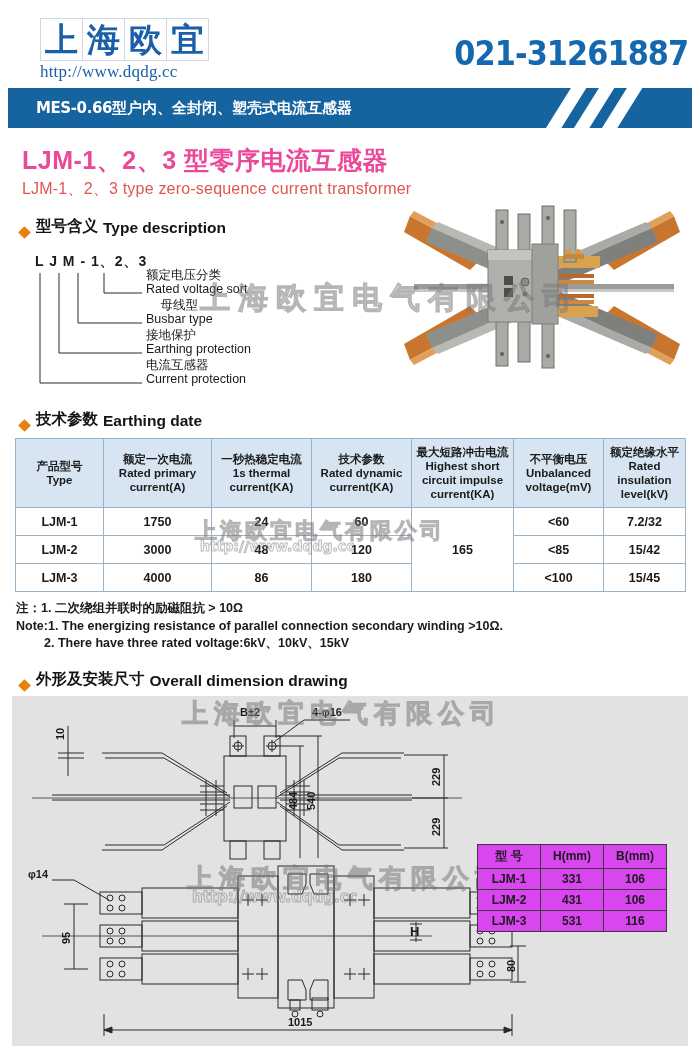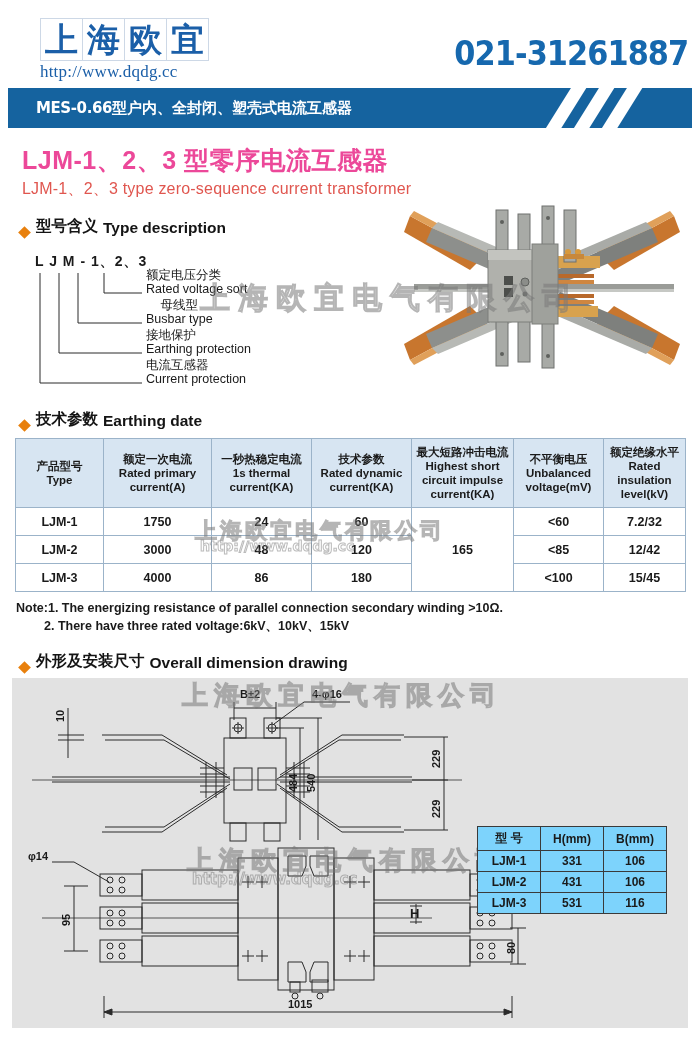--- a/index.html
+++ b/index.html
@@ -98,21 +98,21 @@
   
   .notes{margin:8px 0 0 16px;font-size:12.5px;line-height:17.5px;font-weight:bold;}
   .notes .ind{padding-left:28px;}
 
   
   .dimpanel{
     position:relative;margin:6px 12px 4px 12px;height:350px;background:#e2e2e2;
   }
   .dimtbl{
     position:absolute;left:465px;top:148px;border-collapse:collapse;
-    font-size:12px;background:#7dd3fc;
+    font-size:12px;background:#d946ef;
   }
   .dimtbl th,.dimtbl td{
     border:1px solid #3a3a3a;text-align:center;padding:3px 0;font-weight:bold;
   }
   .dimtbl th{width:62px;}
   .dimtbl td{width:62px;}
 
   
   .wm{
     position:absolute;pointer-events:none;white-space:nowrap;
@@ -321,38 +321,39 @@
           <td rowspan="3">165</td>
           <td>&lt;60</td>
           <td>7.2/32</td>
         </tr>
         <tr>
           <td>LJM-2</td>
           <td>3000</td>
           <td>48</td>
           <td>120</td>
           <td>&lt;85</td>
-          <td>12/42</td>
+          <td>15/42</td>
         </tr>
         <tr>
           <td>LJM-3</td>
           <td>4000</td>
           <td>86</td>
           <td>180</td>
           <td>&lt;100</td>
           <td>15/45</td>
         </tr>
       </tbody>
     </table>
 
     <div class="wm" style="left:195px;top:516px;font-size:22px;letter-spacing:3px;">上海欧宜电气有限公司</div>
     <div class="wm2" style="left:200px;top:538px;font-size:14px;">http://www.dqdg.cc</div>
   </div>
 
   <div class="notes">
+    <div>注：1. 二次绕组并联时的励磁阻抗 &gt; 10Ω</div>
     <div>Note:1. The energizing resistance of parallel connection secondary winding &gt;10Ω.</div>
     <div class="ind">2. There have three rated voltage:6kV、10kV、15kV</div>
   </div>
 
   <div class="sec-head">
     <span class="diamond"></span>
     <span>外形及安装尺寸</span>
     <span class="en">Overall dimension drawing</span>
   </div>
 

